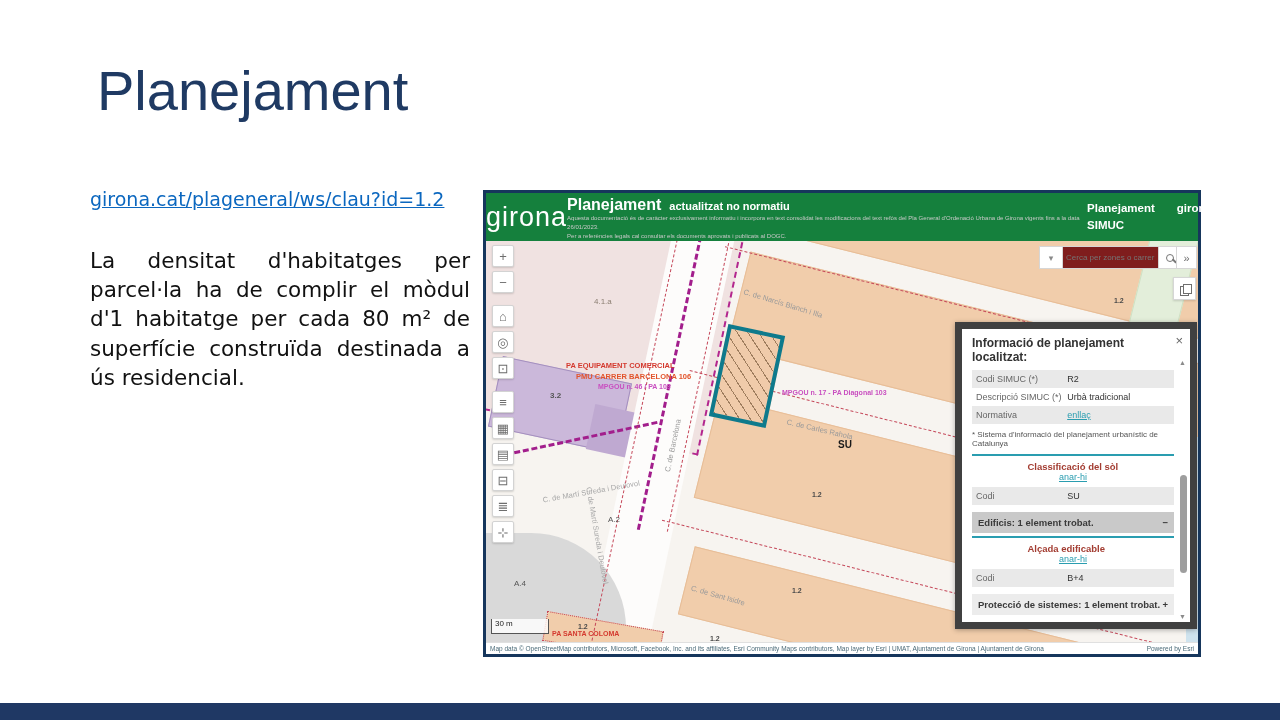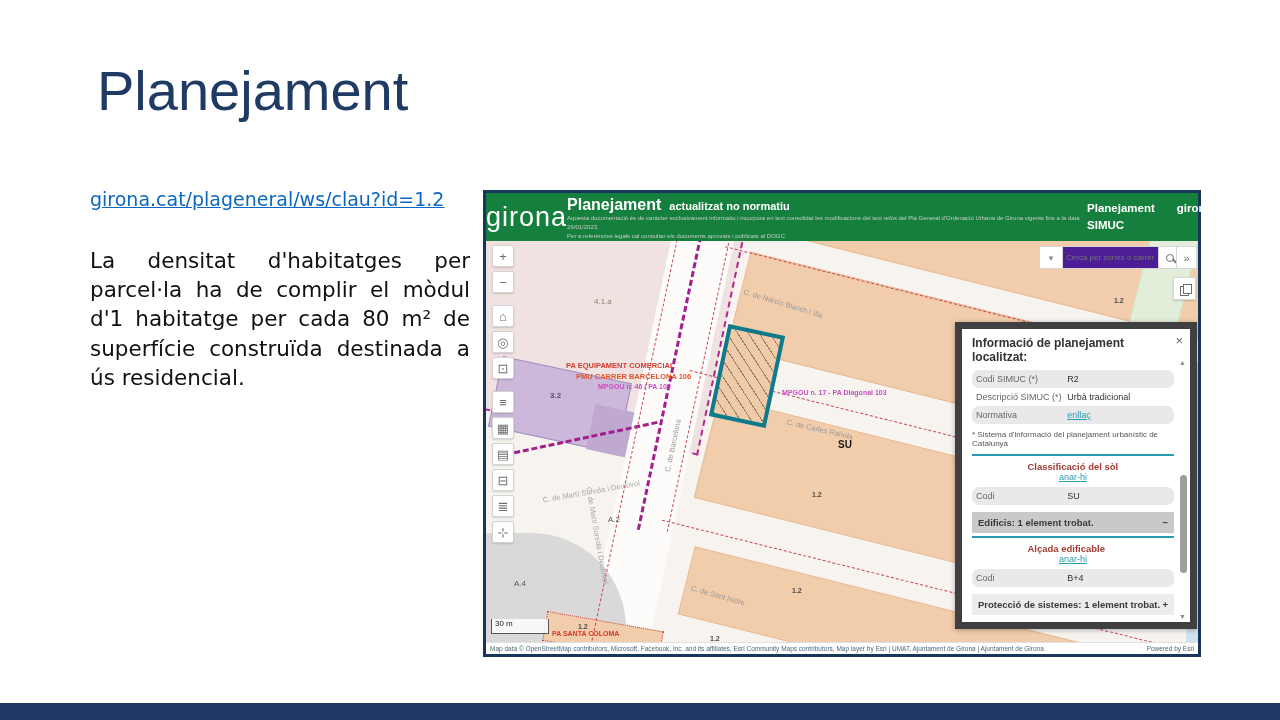--- a/index.html
+++ b/index.html
@@ -56,37 +56,37 @@
 
   
   .toolbar { position:absolute; left:6px; top:4px; display:flex; flex-direction:column; gap:4px; }
   .tool-btn { width:22px; height:22px; background:#fff; border:1px solid #d3d3d3; border-radius:2px; color:#6e6e6e;
     font-size:13px; display:flex; align-items:center; justify-content:center; box-shadow:0 1px 2px rgba(0,0,0,.15); cursor:pointer; }
   .tool-gap { height:4px; }
 
   
   .search { position:absolute; left:553px; top:5px; display:flex; height:23px; }
   .srch-dd { width:24px; background:#fff; border:1px solid #d6d6d6; color:#8a8a8a; font-size:9px; display:flex; align-items:center; justify-content:center; }
-  .srch-input { width:96px; border:1px solid #d6d6d6; border-left:none; font-size:8px; color:#9a9a9a; padding:0 3px; background:#4c1d95; }
+  .srch-input { width:96px; border:1px solid #d6d6d6; border-left:none; font-size:8px; color:#9a9a9a; padding:0 3px; background:#7f1d1d; }
   .srch-btn { width:23px; background:#fff; border:1px solid #d6d6d6; border-left:none; display:flex; align-items:center; justify-content:center; }
   .expand-btn { position:absolute; left:690px; top:5px; width:21px; height:23px; background:#fff; border:1px solid #d6d6d6; color:#6e6e6e; font-size:11px; display:flex; align-items:center; justify-content:center; }
   .copy-btn { position:absolute; left:687px; top:36px; width:23px; height:23px; background:#fff; border:1px solid #d6d6d6; display:flex; align-items:center; justify-content:center; box-shadow:0 1px 2px rgba(0,0,0,.15); }
   .mini-pages { position:relative; width:10px; height:10px; }
   .mini-pages::before { content:""; position:absolute; left:0; top:2px; width:7px; height:8px; border:1.2px solid #6e6e6e; background:#fff; }
   .mini-pages::after { content:""; position:absolute; left:3px; top:0; width:7px; height:8px; border:1.2px solid #6e6e6e; background:#fff; }
   .mag { position:relative; width:8px; height:8px; border:1.5px solid #777; border-radius:50%; }
   .mag::after { content:""; position:absolute; width:5px; height:1.5px; background:#777; transform:rotate(45deg); right:-4px; bottom:-1px; }
 
   
   .panel { position:absolute; left:469px; top:81px; width:242px; height:307px; background:#fff; border:7px solid #404040; box-shadow:0 1px 5px rgba(0,0,0,.3); font-size:9px; color:#444; overflow:hidden; }
   .panel-inner { padding:7px 16px 4px 10px; }
   .panel-title { font-size:12px; font-weight:bold; color:#323232; margin-bottom:6px; }
   .panel-close { position:absolute; top:5px; right:7px; font-size:13px; color:#666; line-height:1; cursor:pointer; }
   .prow { display:flex; padding:4px 4px; align-items:flex-start; }
-  .prow.shade { background:#e9e9e9;border-radius:7px; }
+  .prow.shade { background:#e9e9e9; }
   .plabel { width:47%; color:#666; }
   .pval { width:53%; color:#333; }
   .pnote { font-size:8px; color:#555; margin:6px 0 6px; }
   .tdiv { border-top:2px solid #2a9db0; margin:2px 0 0; }
   .sec-head { display:flex; padding:5px 4px; align-items:center;flex-direction:column; }
   .sec-title { width:47%; font-weight:bold; color:#a33d32; font-size:9.5px; }
   .sec-link, .plink { color:#2a9db0; text-decoration:underline; cursor:pointer; }
   .grp-head { display:flex; justify-content:space-between; background:#c9c9c9; color:#3a3a3a; font-weight:bold; padding:5px 6px; font-size:9.5px; margin:7px 0 3px; }
   .grp-collapsed { background:#ececec; margin-top:7px; }
   .scroll-thumb { position:absolute; right:3px; top:146px; width:7px; height:98px; background:#9e9e9e; border-radius:4px; }

